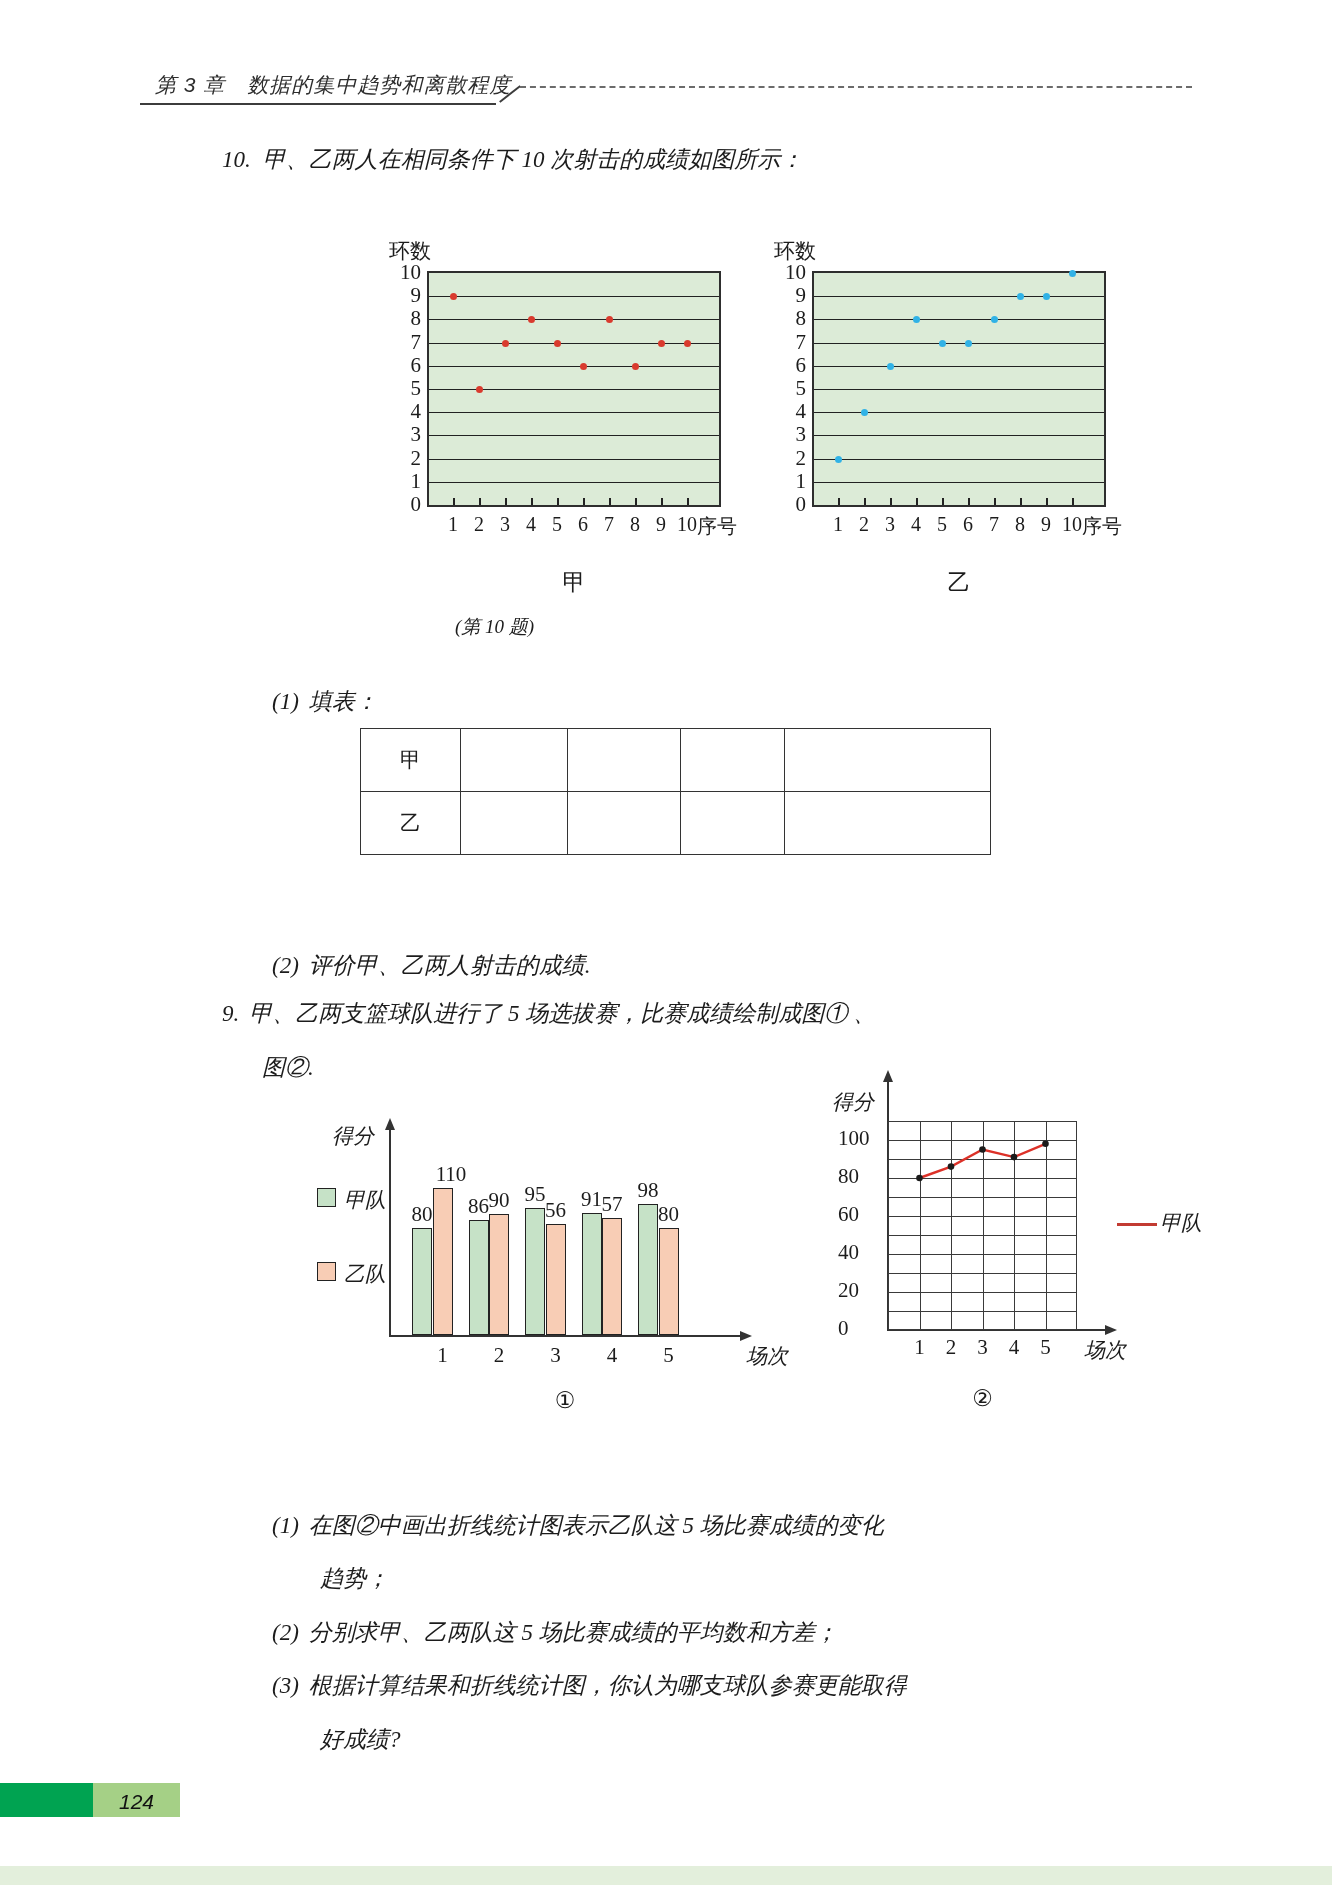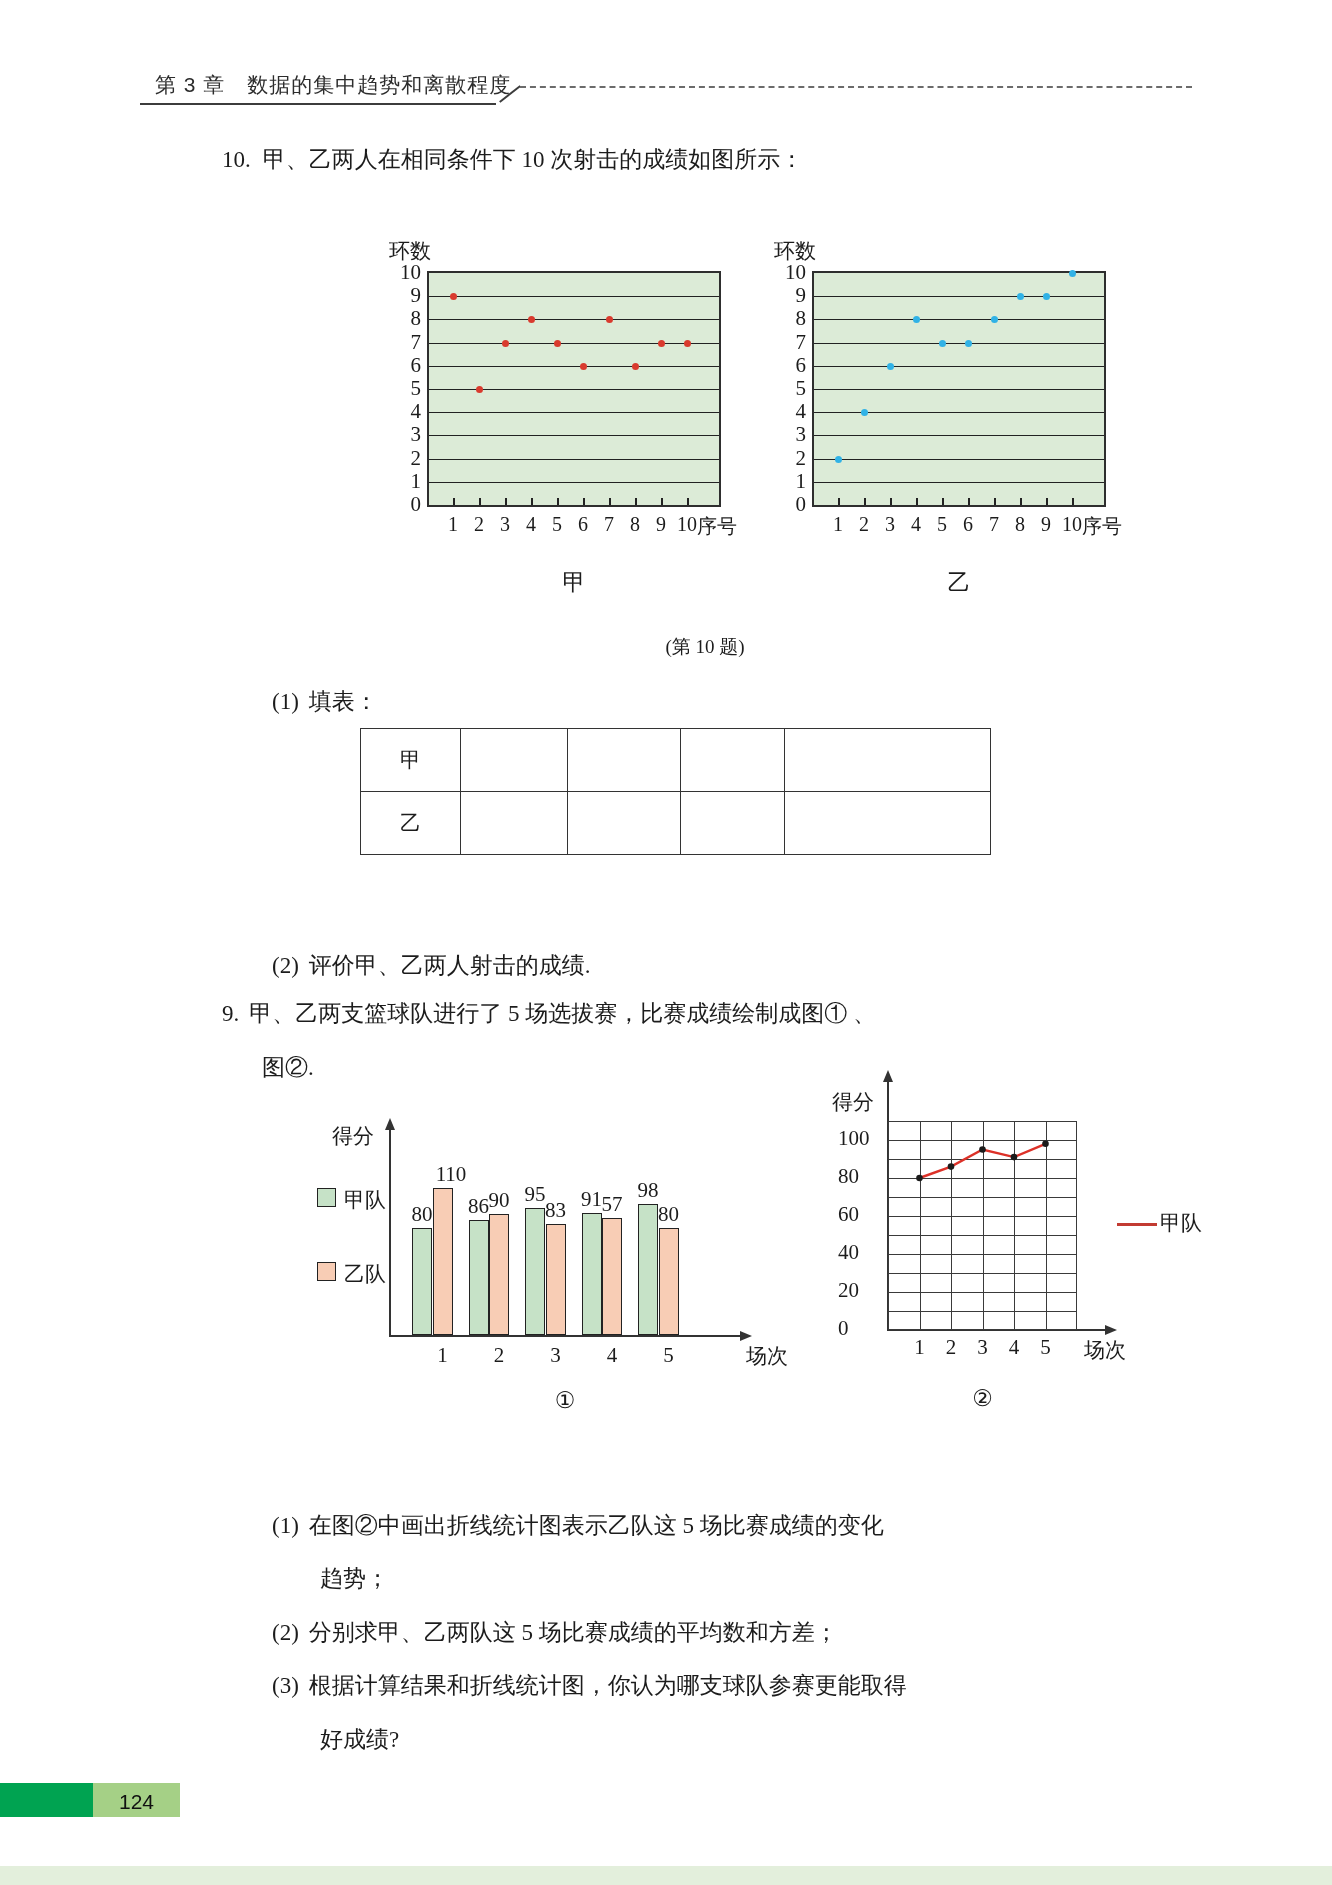--- a/index.html
+++ b/index.html
@@ -1,19 +1,19 @@
 <!DOCTYPE html>
 <html><head>
 <meta charset="utf-8">
 <style>
   html,body{margin:0;padding:0;background:#888;}
   .page{position:relative;width:1332px;height:1885px;background:#ffffff;margin:0 auto;overflow:hidden;
         font-family:"Liberation Serif","DejaVu Serif",serif;color:#1c1c1c;}
   .abs{position:absolute;}
-  .txt{position:absolute;white-space:nowrap;line-height:1.25;}
+  .txt{position:absolute;white-space:nowrap;line-height:1.25;font-style:italic;}
   .sans{font-family:"Liberation Sans","DejaVu Sans",sans-serif;}
   .row{display:flex;}
   
   .scatter{position:absolute;width:294px;height:236px;border:2px solid #2e2e2e;box-sizing:border-box;}
   .hgrid{position:absolute;left:0;width:100%;height:1px;background:#222;}
   .tick{position:absolute;bottom:0;width:1.5px;height:7px;background:#222;}
   .dot{position:absolute;width:7px;height:7px;border-radius:50%;}
   .ylab{position:absolute;left:-46px;width:38px;text-align:right;font-size:21px;}
   .xlab{position:absolute;top:240px;width:30px;text-align:center;font-size:20px;}
   .ax-title{position:absolute;left:-40px;top:-36px;font-size:21px;white-space:nowrap;}
@@ -166,21 +166,21 @@
       <div class="xlab" style="left: 191px;">8</div>
       <div class="dot" style="left: 202.5px; top: 20.2px; background: rgb(49, 178, 230);"></div>
       <div class="tick" style="left: 232px;"></div>
       <div class="xlab" style="left: 217px;">9</div>
       <div class="dot" style="left: 228.5px; top: 20.2px; background: rgb(49, 178, 230);"></div>
       <div class="tick" style="left: 258px;"></div>
       <div class="xlab" style="left: 243px;">10</div>
       <div class="dot" style="left: 254.5px; top: -3px; background: rgb(49, 178, 230);"></div>
     </div>
 
-  <div class="txt" style="left:455px;top:635px;width:500px;text-align:center;font-size:19px;">(第 10 题)</div>
+  <div class="txt" style="left:455px;top:615px;width:500px;text-align:left;font-size:19px;">(第 10 题)</div>
 
   <div class="txt row" style="left:272px;top:688px;font-size:23px;gap:10px;">
     <span>(1)</span>
     <span>填表：</span>
   </div>
 
   <table class="ptable">
       <colgroup>
         <col style="width: 100px;">
         <col style="width: 107px;">
@@ -235,21 +235,21 @@
       <div class="bar-val" style="left: 39px; top: 24.6px;">110</div>
       <div class="bar-cat" style="left: 36.5px;">1</div>
       <div class="bar" style="left: 78.5px; top: 82.76px; height: 115.24px; background: rgb(198, 226, 199);"></div>
       <div class="bar-val" style="left: 66.5px; top: 56.76px;">86</div>
       <div class="bar" style="left: 99px; top: 77.4px; height: 120.6px; background: rgb(248, 205, 181);"></div>
       <div class="bar-val" style="left: 87px; top: 51.4px;">90</div>
       <div class="bar-cat" style="left: 93px;">2</div>
       <div class="bar" style="left: 135px; top: 70.7px; height: 127.3px; background: rgb(198, 226, 199);"></div>
       <div class="bar-val" style="left: 123px; top: 44.7px;">95</div>
       <div class="bar" style="left: 155.5px; top: 86.78px; height: 111.22px; background: rgb(248, 205, 181);"></div>
-      <div class="bar-val" style="left: 143.5px; top: 60.78px;">83</div>
+      <div class="bar-val" style="left: 143.5px; top: 60.78px;">56</div>
       <div class="bar-cat" style="left: 149.5px;">3</div>
       <div class="bar" style="left: 191.5px; top: 76.06px; height: 121.94px; background: rgb(198, 226, 199);"></div>
       <div class="bar-val" style="left: 179.5px; top: 50.06px;">91</div>
       <div class="bar" style="left: 212px; top: 81.42px; height: 116.58px; background: rgb(248, 205, 181);"></div>
       <div class="bar-val" style="left: 200px; top: 55.42px;">57</div>
       <div class="bar-cat" style="left: 206px;">4</div>
       <div class="bar" style="left: 248px; top: 66.68px; height: 131.32px; background: rgb(198, 226, 199);"></div>
       <div class="bar-val" style="left: 236px; top: 40.68px;">98</div>
       <div class="bar" style="left: 268.5px; top: 90.8px; height: 107.2px; background: rgb(248, 205, 181);"></div>
       <div class="bar-val" style="left: 256.5px; top: 64.8px;">80</div>

